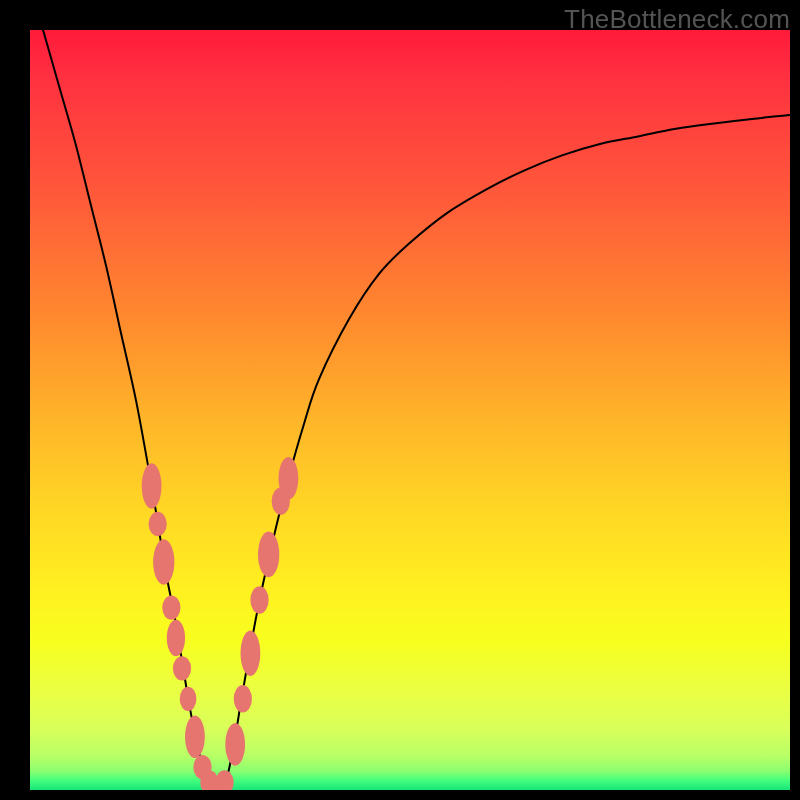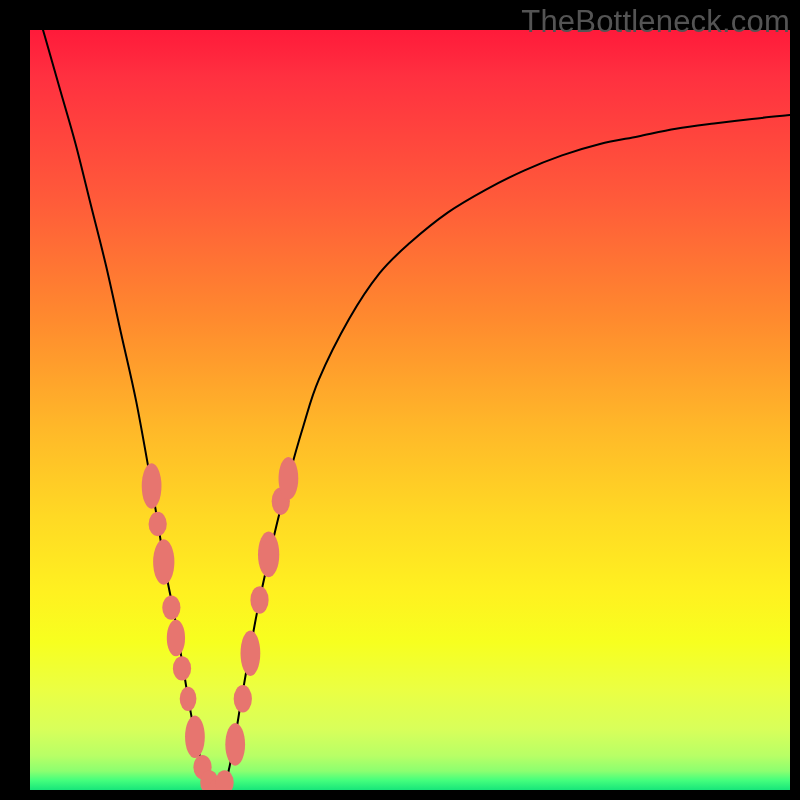--- a/index.html
+++ b/index.html
@@ -15,21 +15,21 @@
     position: relative;
     width: 800px;
     height: 800px;
     background: #000;
   }
   .watermark {
     position: absolute;
     top: 4px;
     right: 10px;
     color: #545454;
-    font-size: 31px;
+    font-size: 26px;
     font-weight: 500;
     letter-spacing: 0.2px;
     z-index: 20;
     text-align: center;
   }
   .plot {
     position: absolute;
     left: 30px;
     top: 30px;
     width: 760px;

